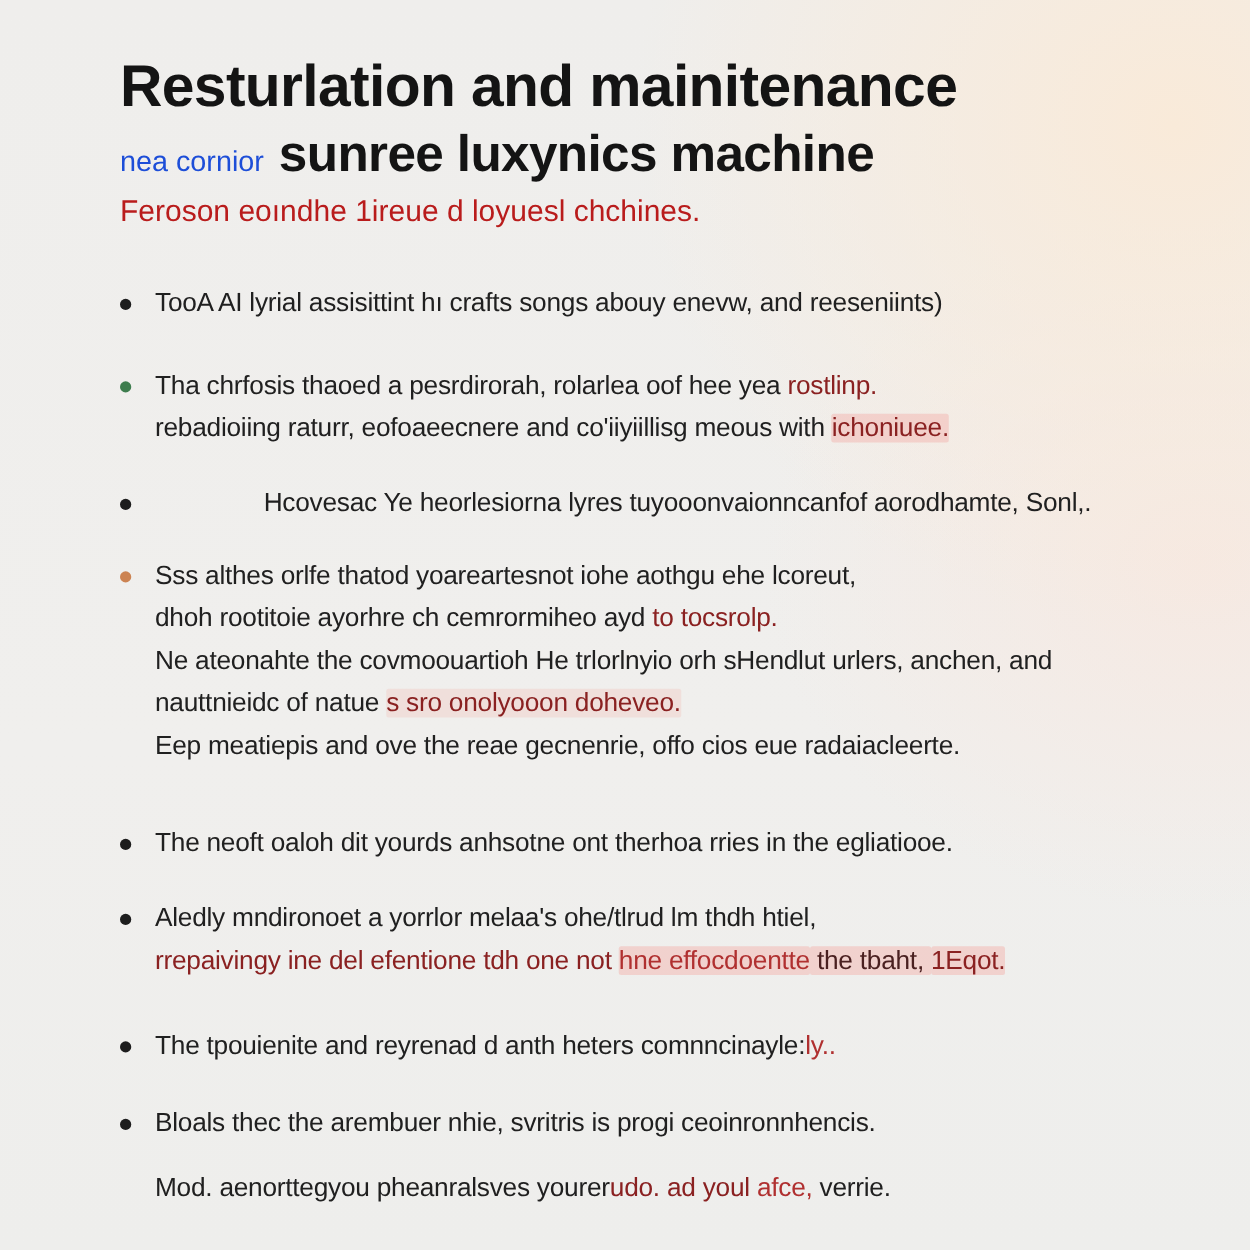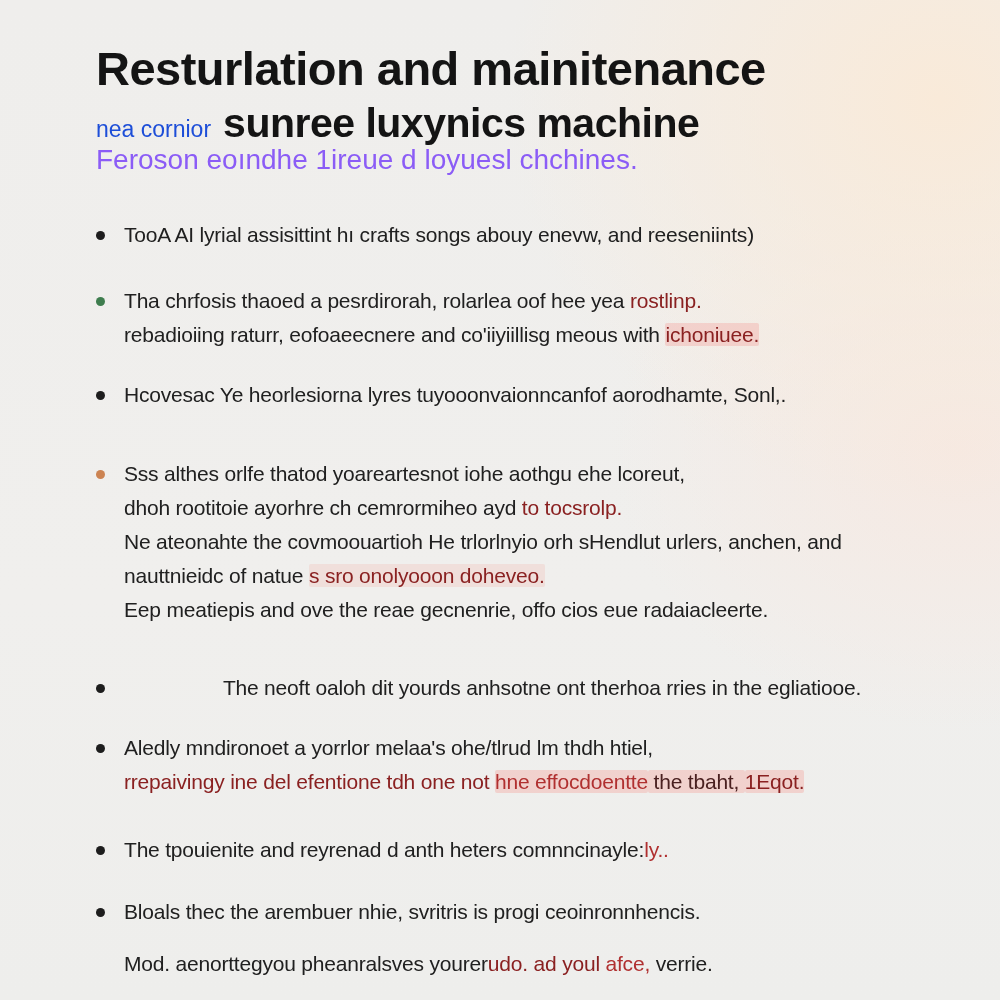--- a/index.html
+++ b/index.html
@@ -13,21 +13,21 @@
       linear-gradient(180deg,#efeeec 0%,#f0efed 60%,#eeeeec 100%);
   }
   .page{padding:44px 40px 0 96px;}
   .title1{
     font-size:47px;font-weight:700;letter-spacing:-0.5px;
     color:#141414;margin:0 0 10px 0;line-height:1.05;white-space:nowrap;
   }
   .title2{white-space:nowrap;margin:0;line-height:1.0;}
   .title2 .small{font-size:23px;font-weight:400;color:#1d4ed8;margin-right:12px;}
   .title2 .big{font-size:41px;font-weight:700;letter-spacing:-0.5px;color:#141414;}
-  .subtitle{font-size:28px;color:#8b5cf6;margin-top:0;white-space:nowrap;}
+  .subtitle{font-size:24px;color:#b91c1c;margin-top:12px;white-space:nowrap;}
   .list{margin-top:42px;}
   .bullet{display:flex;align-items:flex-start;}
   .dot{
     width:9px;height:9px;border-radius:50%;background:#1d1d1d;
     flex:0 0 9px;margin:13px 19px 0 0;
   }
   .dot.green{background:#3e7d4e;}
   .dot.orange{background:#cc8352;}
   .btext{flex:1;}
   .line{font-size:21px;line-height:34px;letter-spacing:-0.2px;white-space:nowrap;color:#202020;}
@@ -61,39 +61,39 @@
     </div>
 
     <div class="bullet" style="margin-bottom:26px;justify-content:flex-end;">
       <span class="dot green"></span>
       <div class="btext">
         <div class="line"><span>Tha chrfosis thaoed a pesrdirorah, rolarlea oof hee yea </span><span class="seg-maroon">rostlinp.</span></div>
         <div class="line"><span>rebadioiing raturr, eofoaeecnere and co'iiyiillisg meous with </span><span class="seg-maroon hl">ichoniuee.</span></div>
       </div>
     </div>
 
-    <div class="bullet" style="margin-bottom:45px;">
+    <div class="bullet" style="margin-bottom:24px;text-align:center;">
       <span class="dot"></span>
       <div class="btext">
         <div class="line"><span>Hcovesac Ye heorlesiorna lyres tuyooonvaionncanfof aorodhamte, Sonl,.</span></div>
       </div>
     </div>
 
     <div class="bullet" style="margin-bottom:44px;">
       <span class="dot orange"></span>
       <div class="btext">
         <div class="line"><span>Sss althes orlfe thatod yoareartesnot iohe aothgu ehe lcoreut,</span></div>
         <div class="line"><span>dhoh rootitoie ayorhre ch cemrormiheo ayd </span><span class="seg-maroon">to tocsrolp.</span></div>
         <div class="line"><span>Ne ateonahte the covmoouartioh He trlorlnyio orh sHendlut urlers, anchen, and</span></div>
         <div class="line"><span>nauttnieidc of natue </span><span class="seg-maroon hl-soft">s sro onolyooon doheveo.</span></div>
         <div class="line"><span>Eep meatiepis and ove the reae gecnenrie, offo cios eue radaiacleerte.</span></div>
       </div>
     </div>
 
-    <div class="bullet" style="margin-bottom:26px;text-align:center;">
+    <div class="bullet" style="margin-bottom:26px;">
       <span class="dot"></span>
       <div class="btext">
         <div class="line"><span>The neoft oaloh dit yourds anhsotne ont therhoa rries in the egliatiooe.</span></div>
       </div>
     </div>
 
     <div class="bullet" style="margin-bottom:34px;">
       <span class="dot"></span>
       <div class="btext">
         <div class="line"><span>Aledly mndironoet a yorrlor melaa's ohe/tlrud lm thdh htiel,</span></div>

